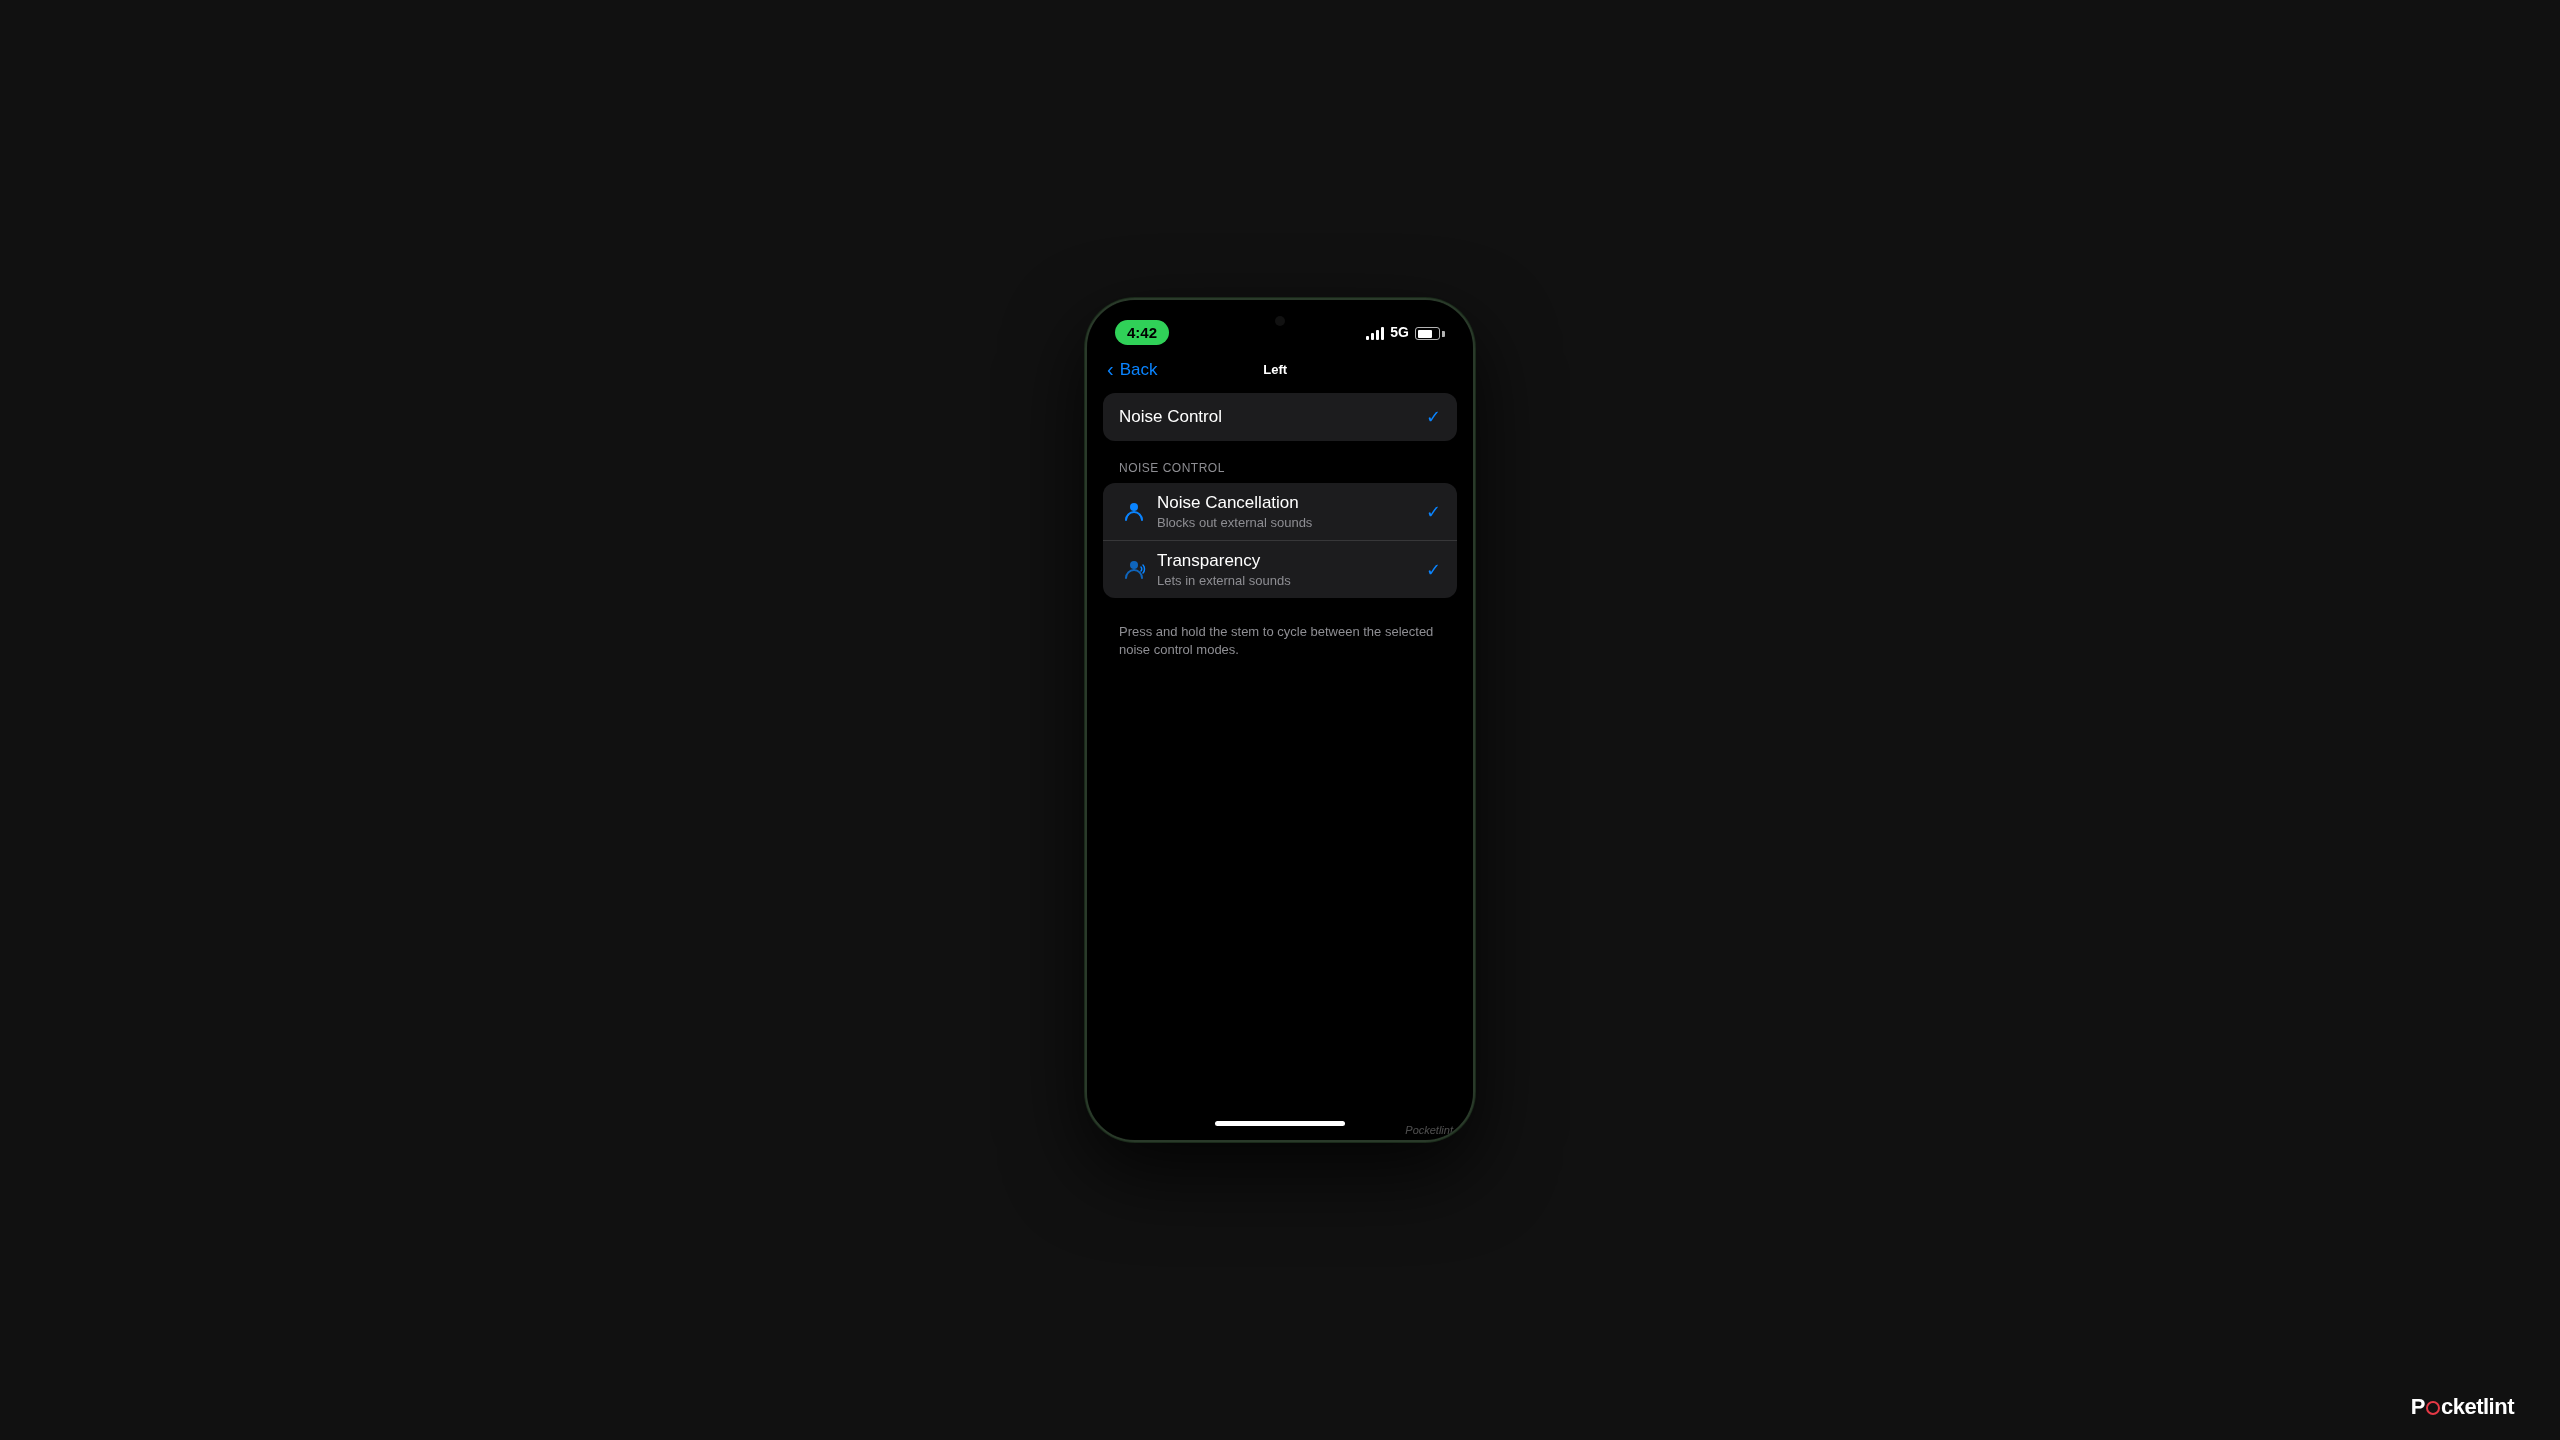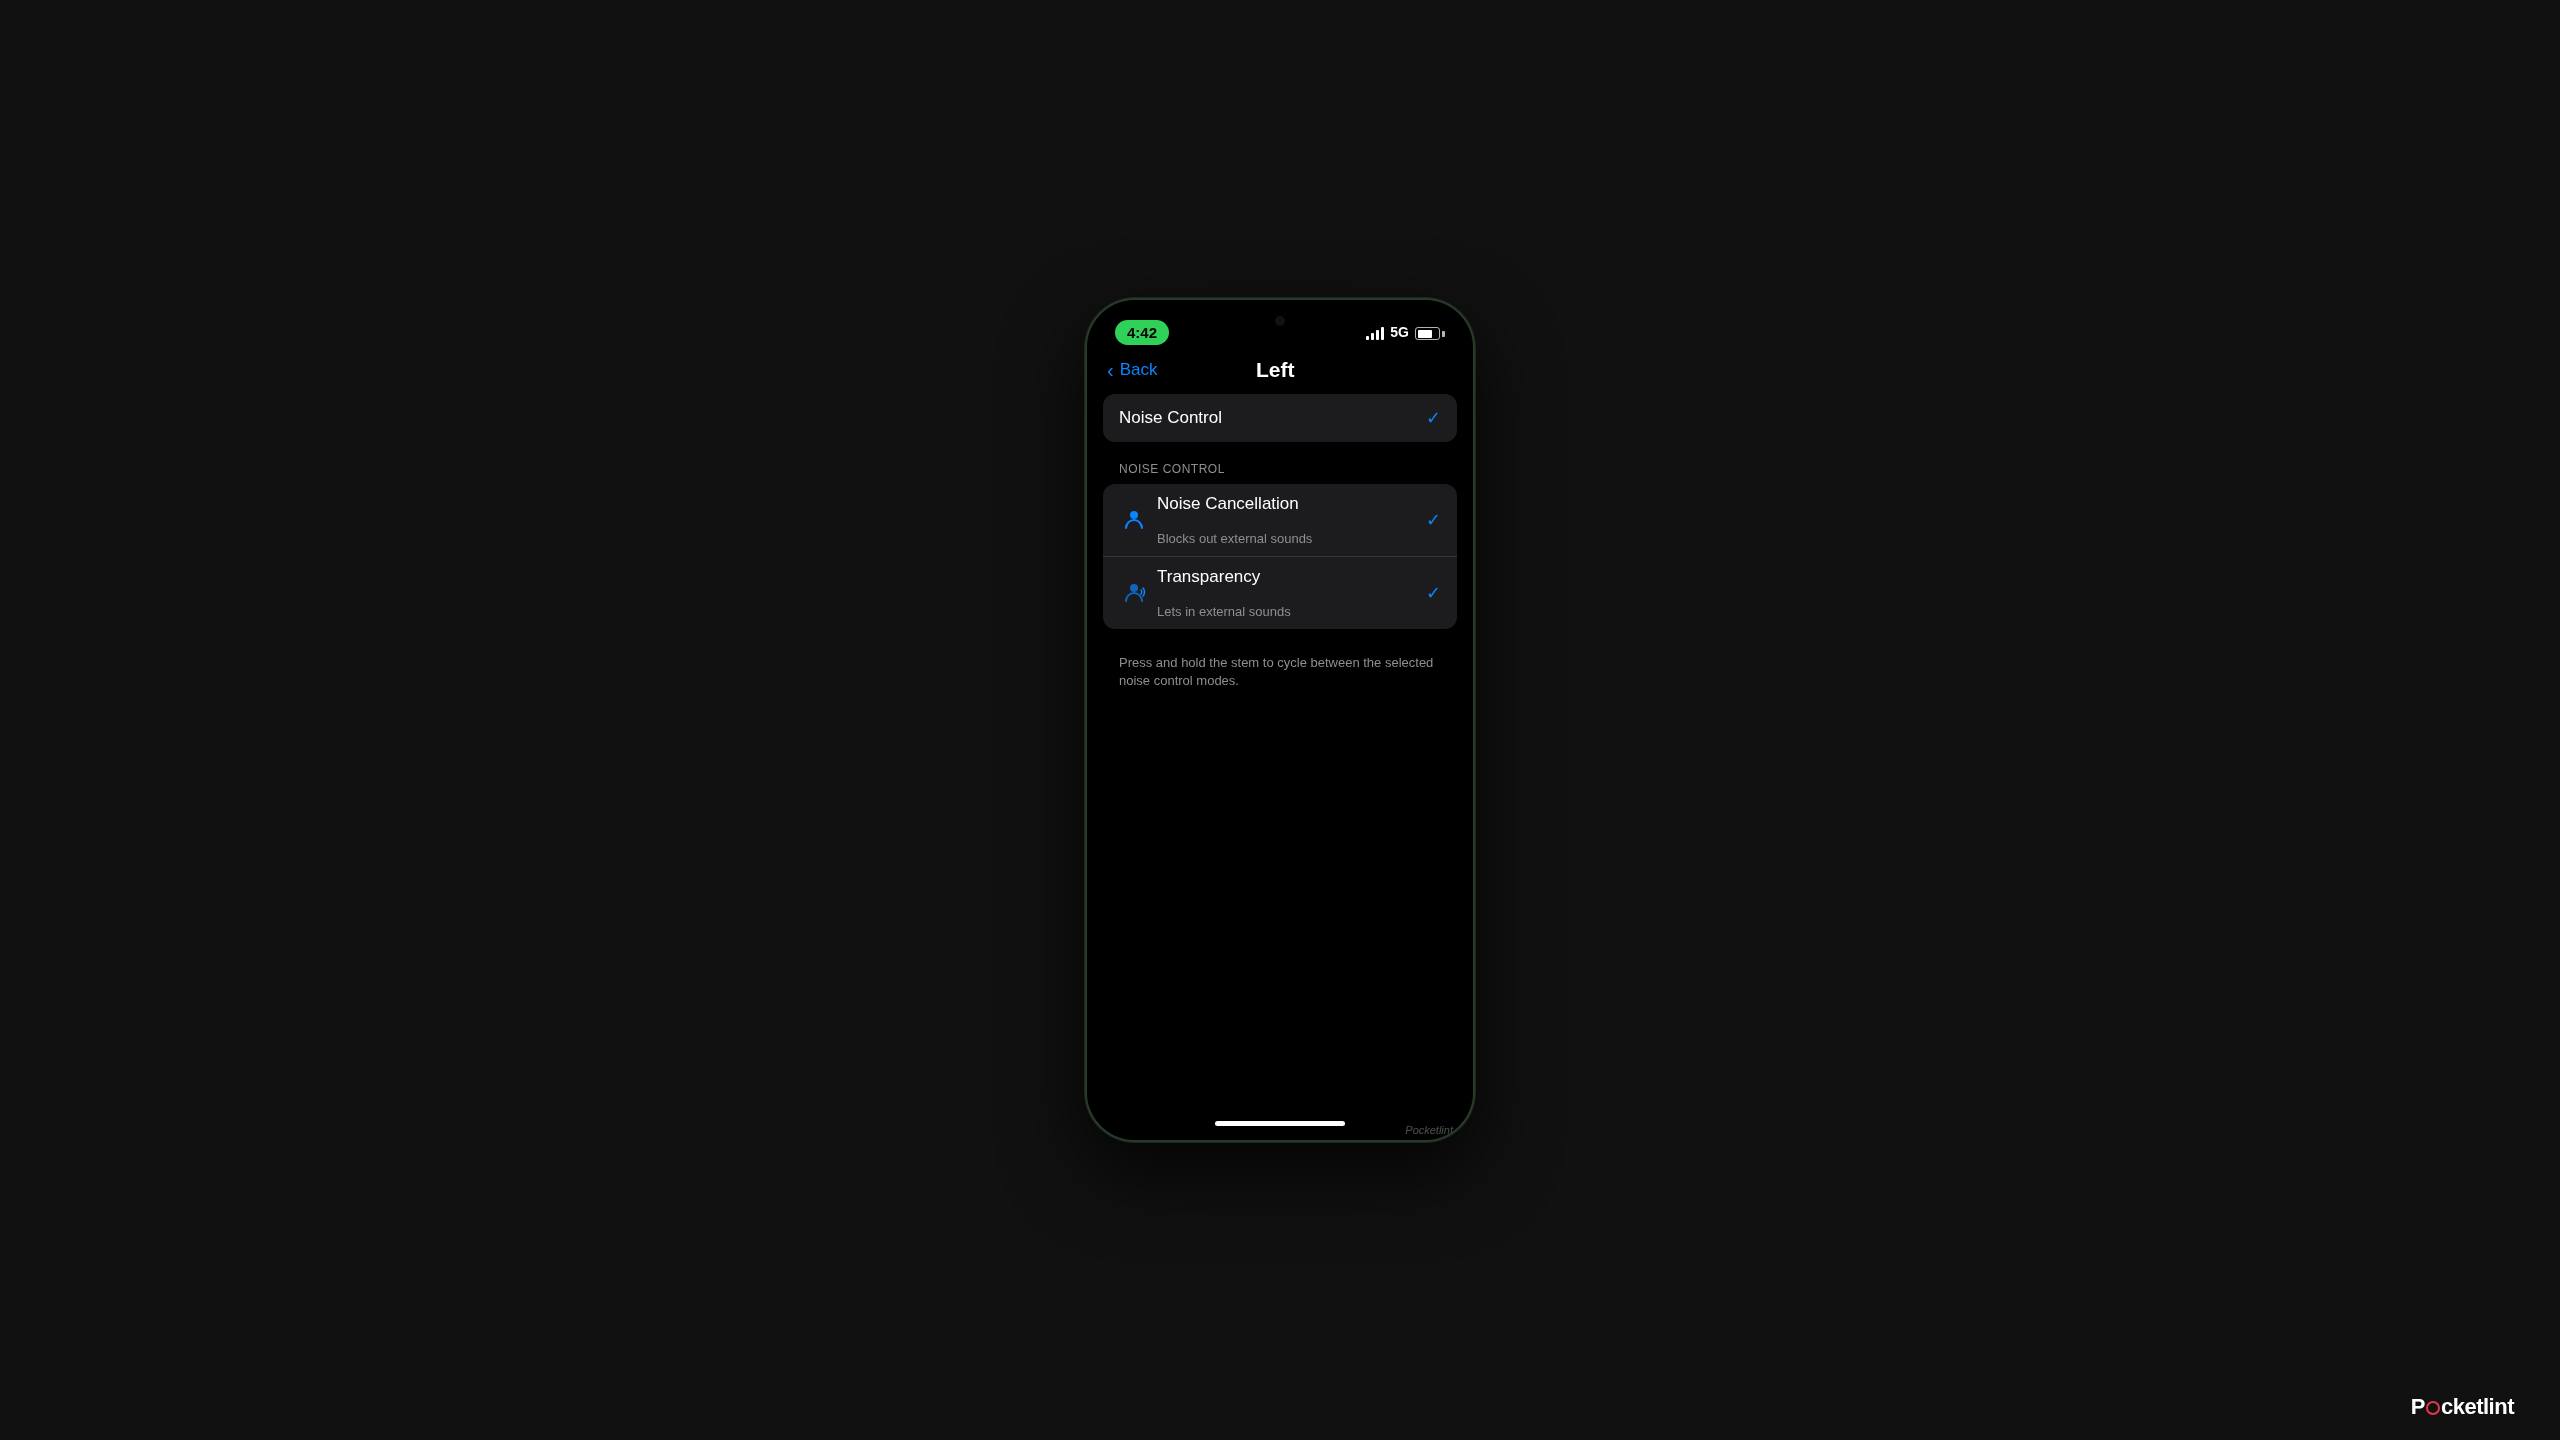--- a/index.html
+++ b/index.html
@@ -180,21 +180,21 @@
     .back-chevron {
       font-size: 20px;
       color: #0a84ff;
       margin-right: 2px;
     }
 
     .nav-title {
       flex: 1;
       text-align: center;
       color: #fff;
-      font-size: 21px;
+      font-size: 13px;
       font-weight: 600;
       margin-right: 60px;
     }
 
     
     .content {
       flex: 1;
       padding: 0 16px;
       overflow-y: auto;
     }
@@ -280,21 +280,20 @@
     }
 
     .noise-title {
       color: #fff;
       font-size: 17px;
     }
 
     .noise-desc {
       color: #8e8e93;
       font-size: 13px;
-      margin-top: 15px;
     }
 
     .noise-check {
       color: #0a84ff;
       font-size: 18px;
     }
 
     .hint-text {
       color: #8e8e93;
       font-size: 13px;

